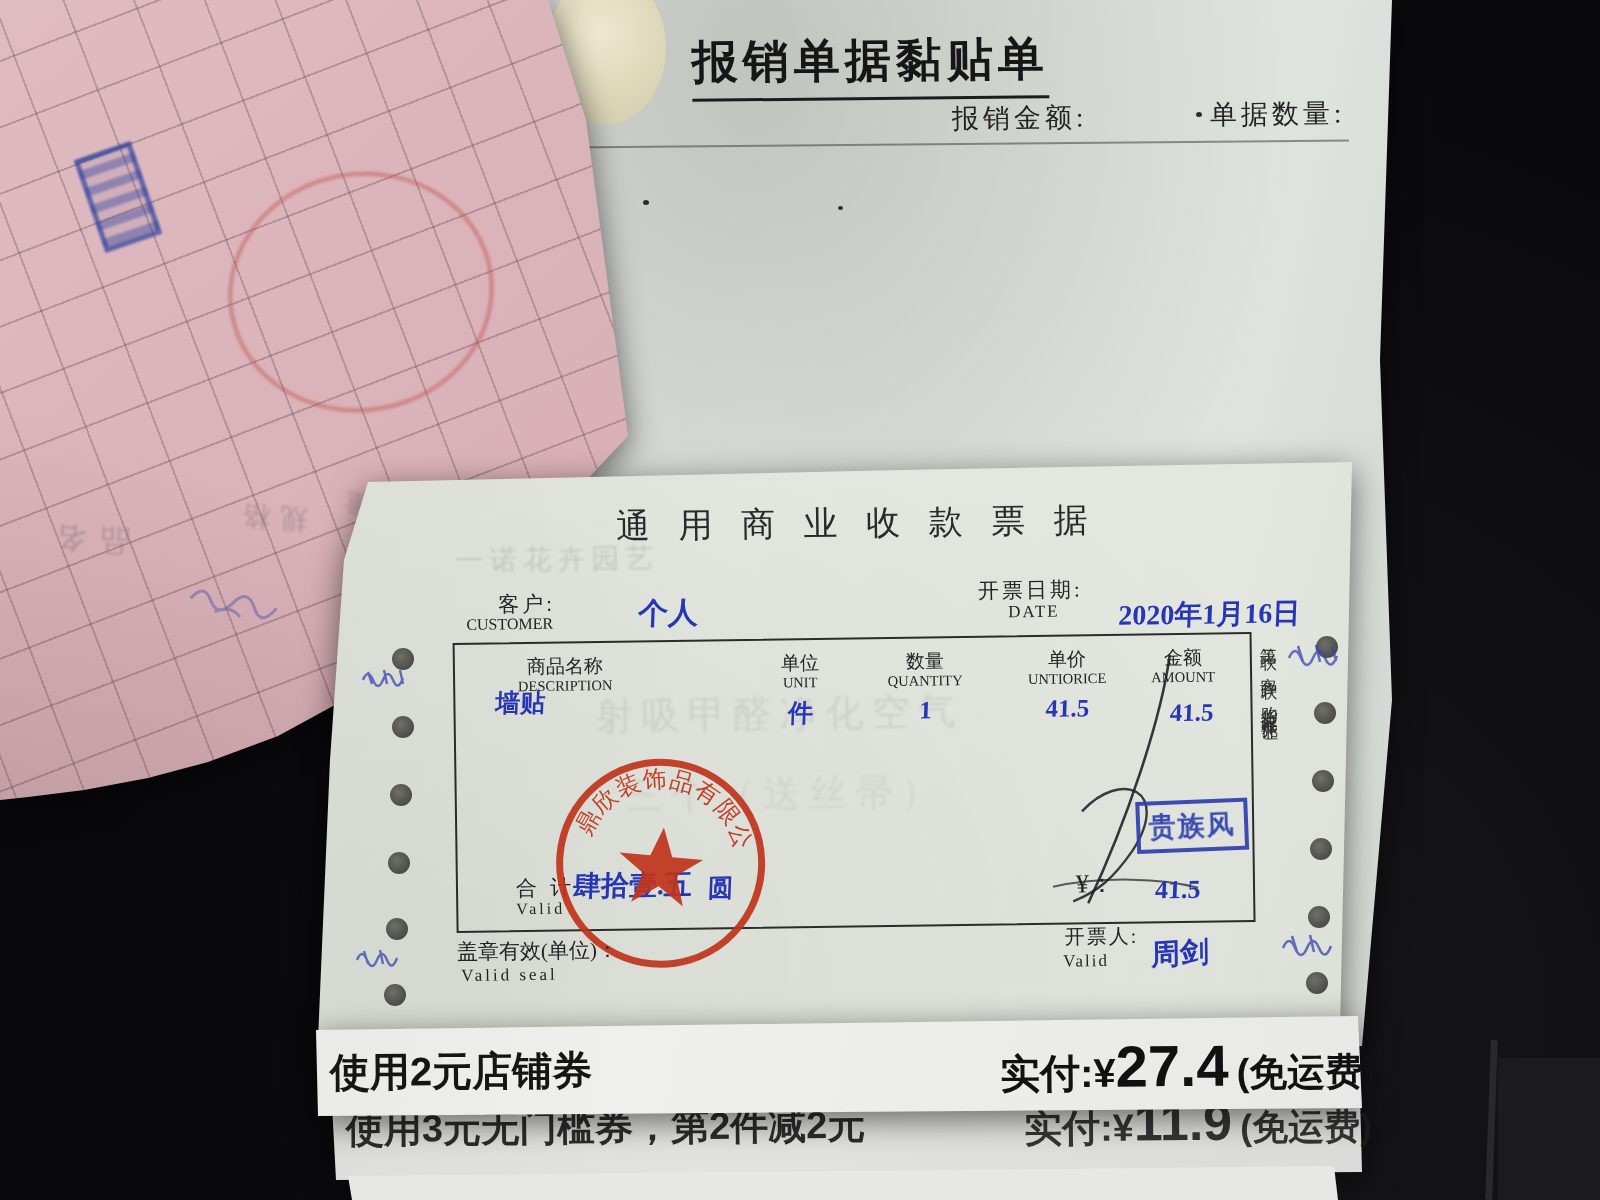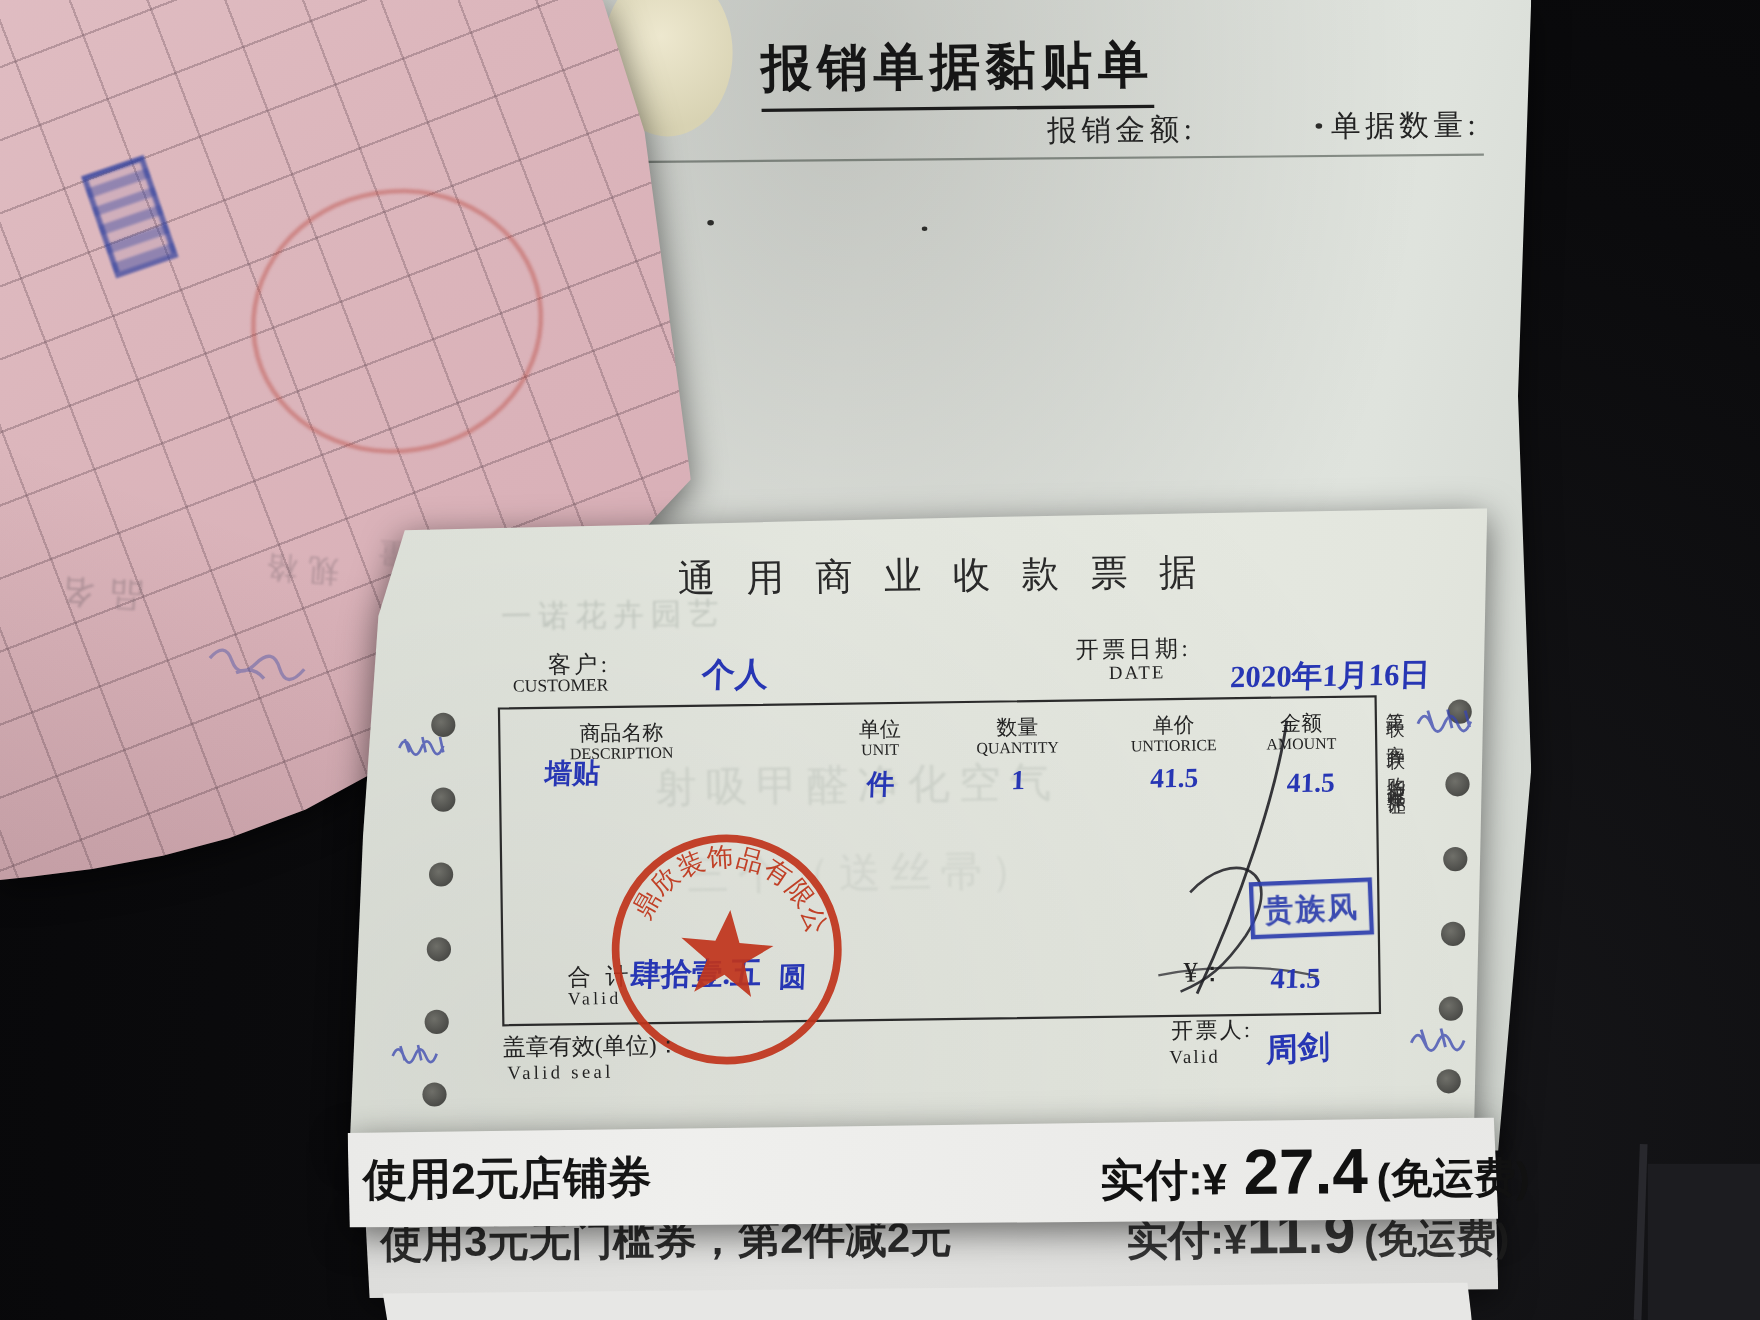--- a/index.html
+++ b/index.html
@@ -192,19 +192,19 @@
     <span style="font-size:52px;font-weight:bold;color:#1d1d1d;">11.9</span>
     <span style="font-size:36px;font-weight:bold;color:#1d1d1d;margin-left:8px;">(免运费)</span>
   </div>
 
   <div class="wrap shadowed">
     <div class="paper" style="clip-path:polygon(316px 1030px,1358px 1016px,1362px 1108px,318px 1116px);background:linear-gradient(100deg,#e2e2e0,#efefed 45%,#e6e6e4);"></div>
   </div>
   <div class="t sans" style="left:330px;top:1044px;font-size:40px;font-weight:bold;color:#151515;transform:rotate(-0.5deg);">使用2元店铺券</div>
   <div class="abs sans" style="left:1000px;top:1032px;display:flex;align-items:baseline;transform:rotate(-0.5deg);">
     <span style="font-size:40px;font-weight:bold;color:#111;">实付:¥</span>
-    <span style="font-size:58px;font-weight:bold;color:#111;margin-left:15px;">27.4</span>
+    <span style="font-size:58px;font-weight:bold;color:#111;">27.4</span>
     <span style="font-size:38px;font-weight:bold;color:#111;margin-left:8px;">(免运费)</span>
   </div>
 
   <div class="paper" style="clip-path:polygon(348px 1176px,1334px 1166px,1338px 1200px,352px 1200px);background:#e7e7e5;"></div>
 
 </div>
 
 </body></html>

